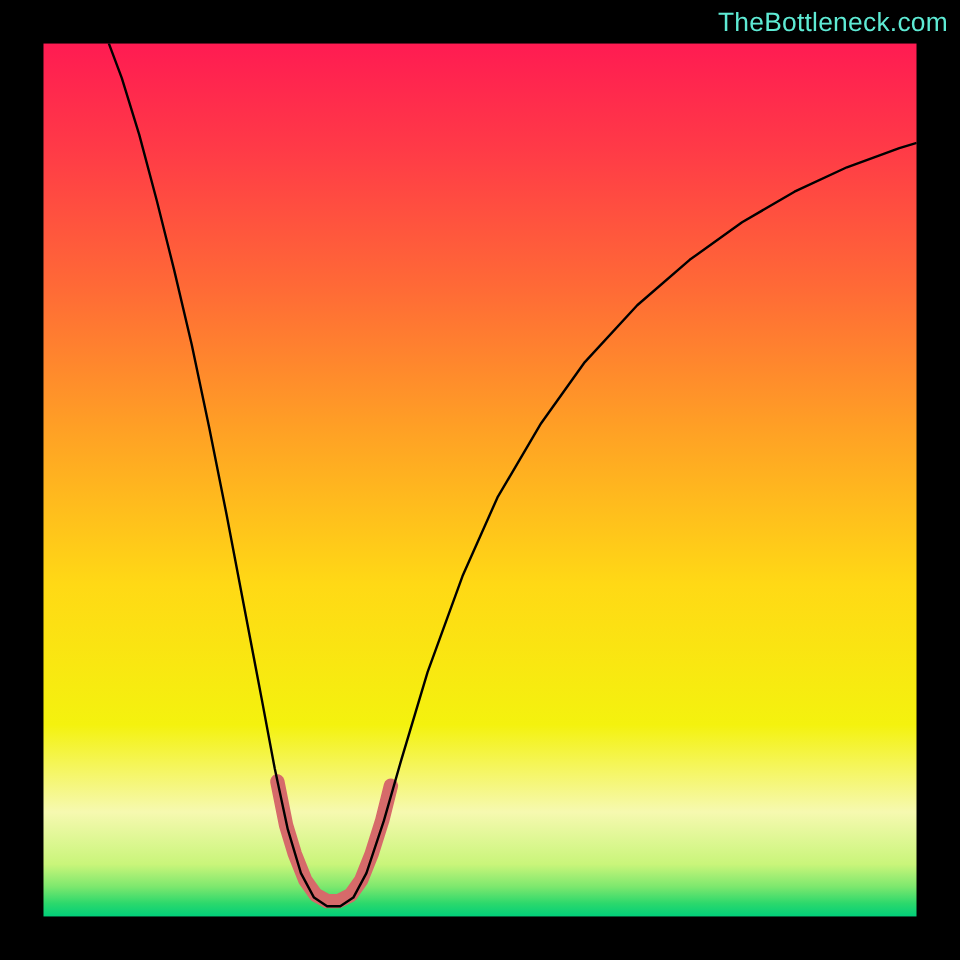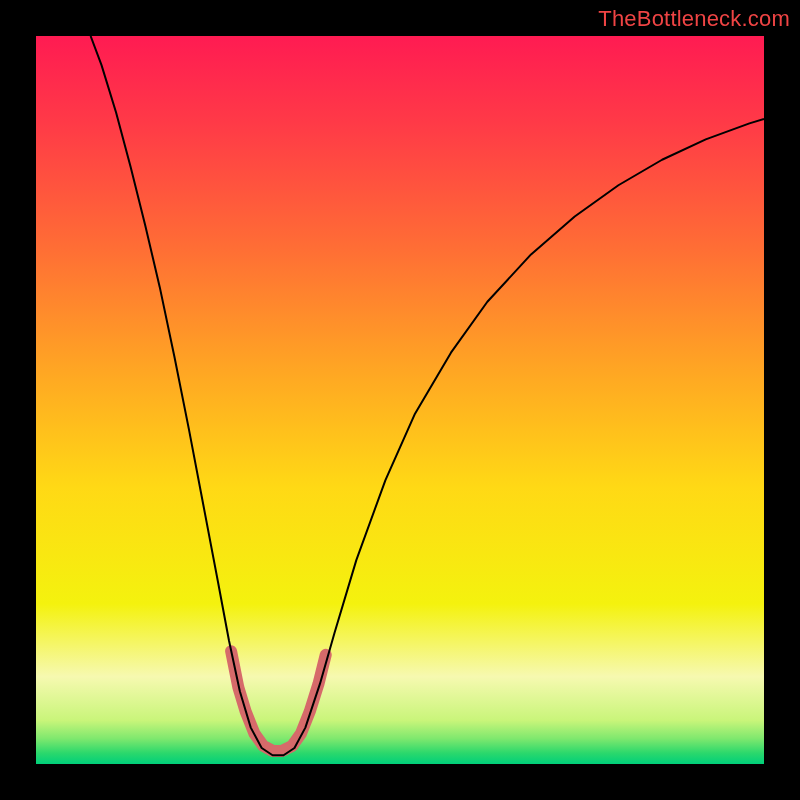--- a/index.html
+++ b/index.html
@@ -24,21 +24,21 @@
     left: 36px;
     top: 36px;
     width: 728px;
     height: 728px;
     overflow: hidden;
   }
   .watermark {
     position: absolute;
     top: 6px;
     right: 10px;
-    color: #ef4444;
+    color: #5eead4;
     font-size: 22px;
     font-weight: 400;
     letter-spacing: 0.2px;
     user-select: none;
   }
 </style>
 </head>
 <body>
 
 <div class="frame">

